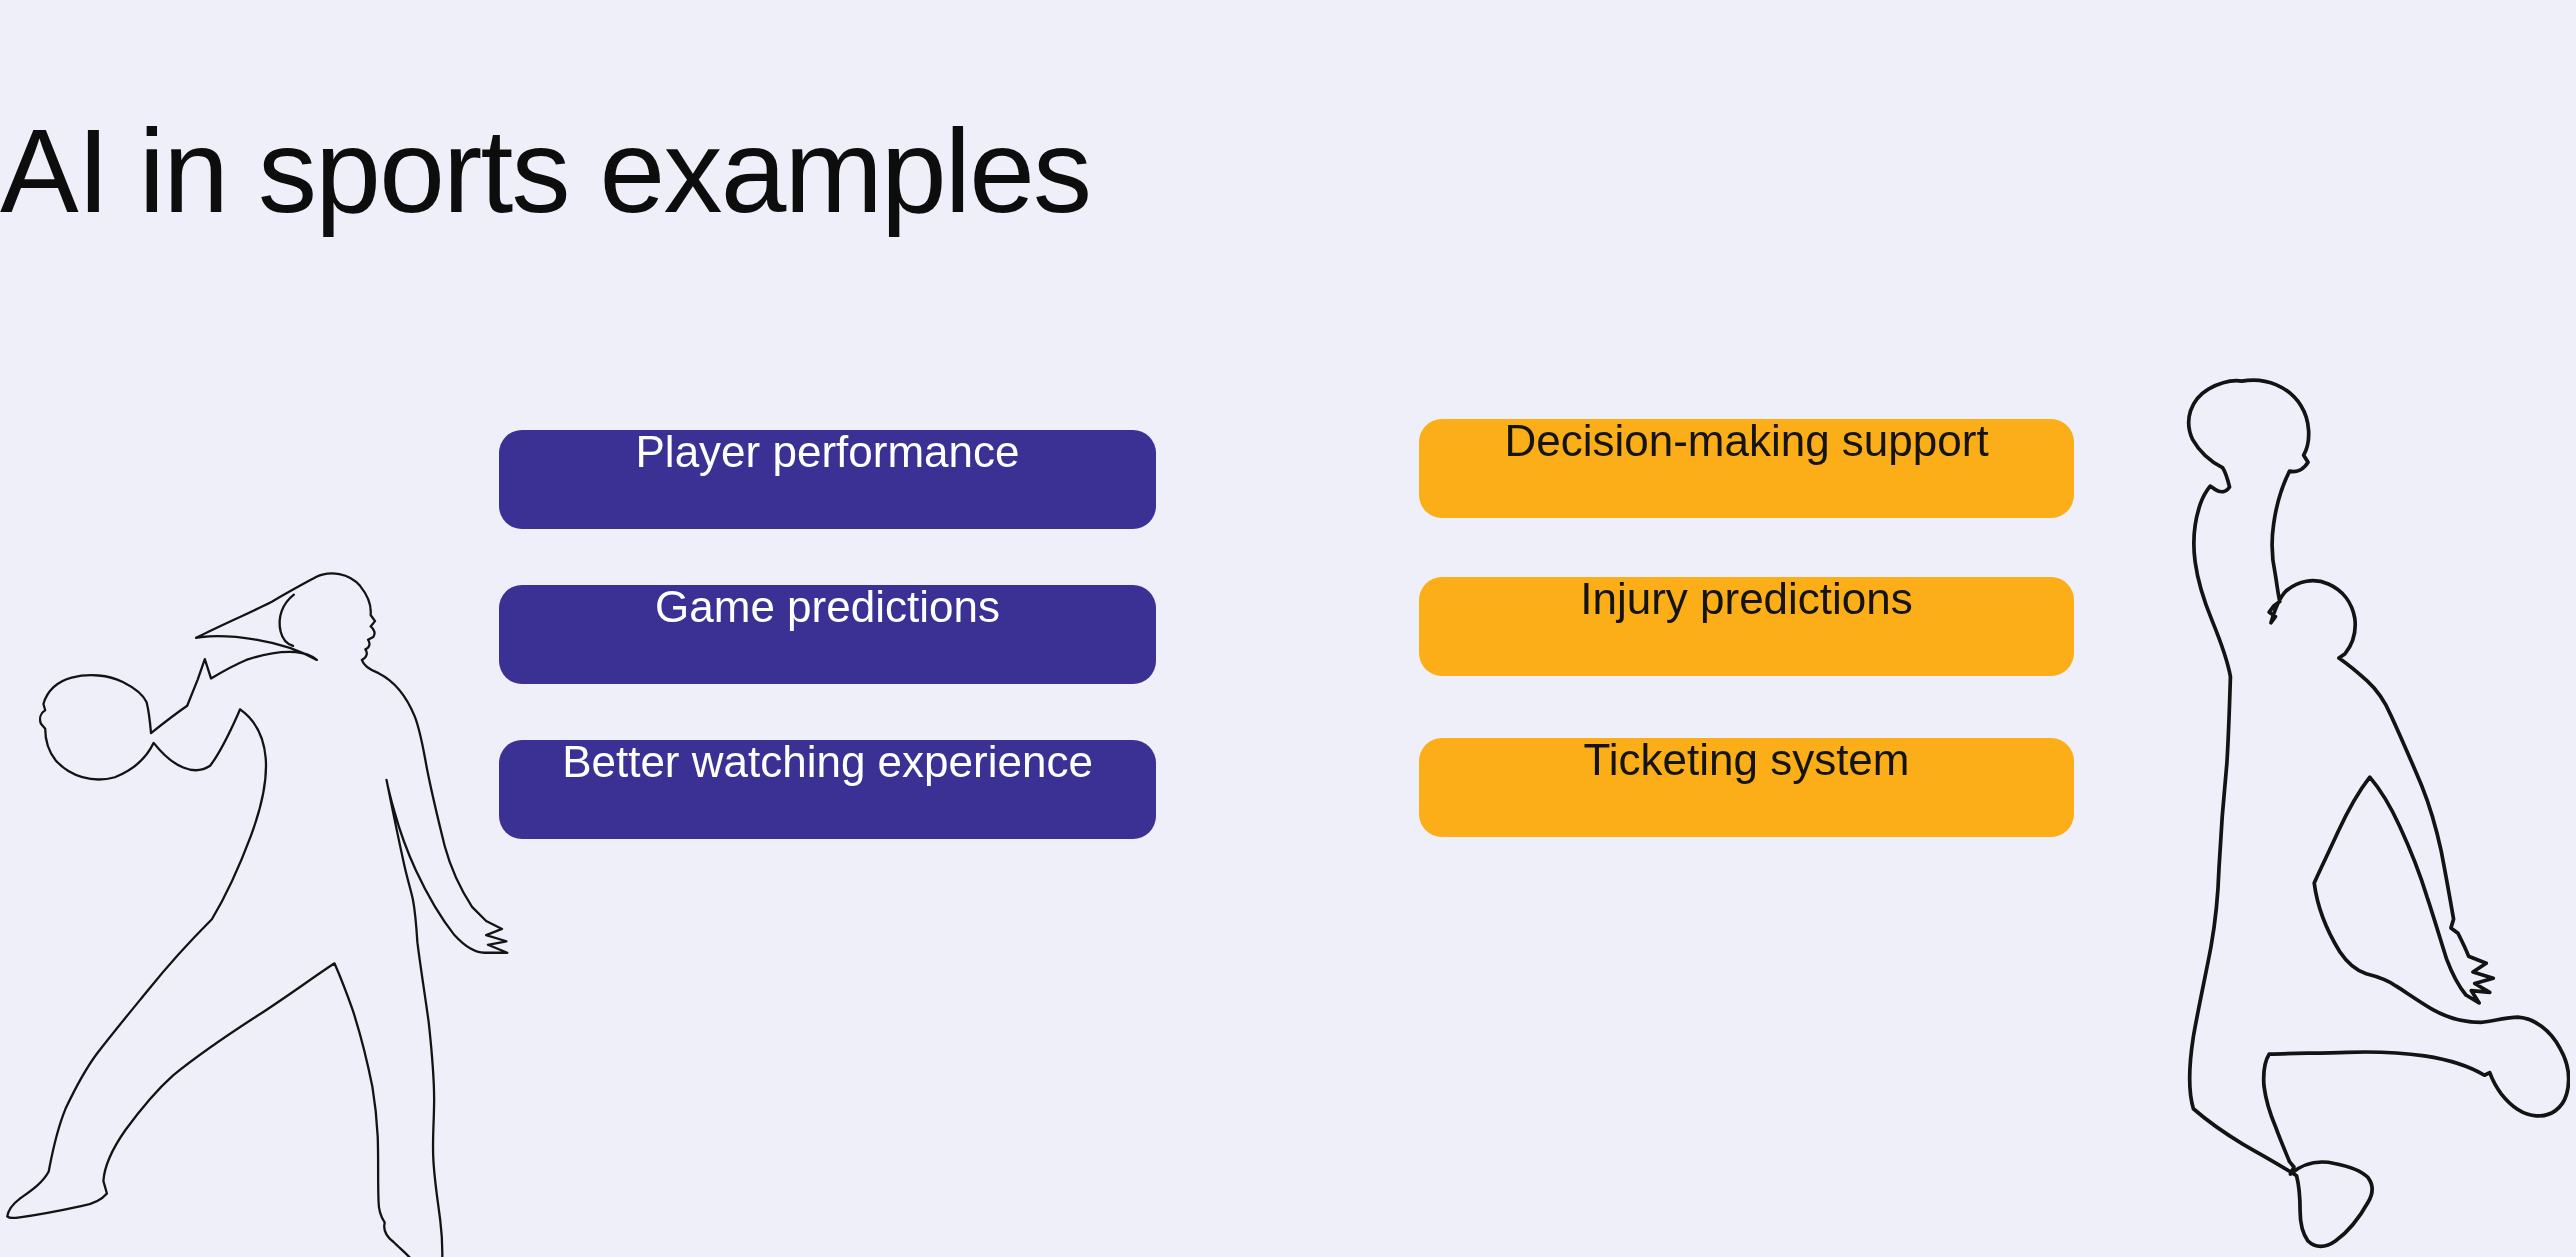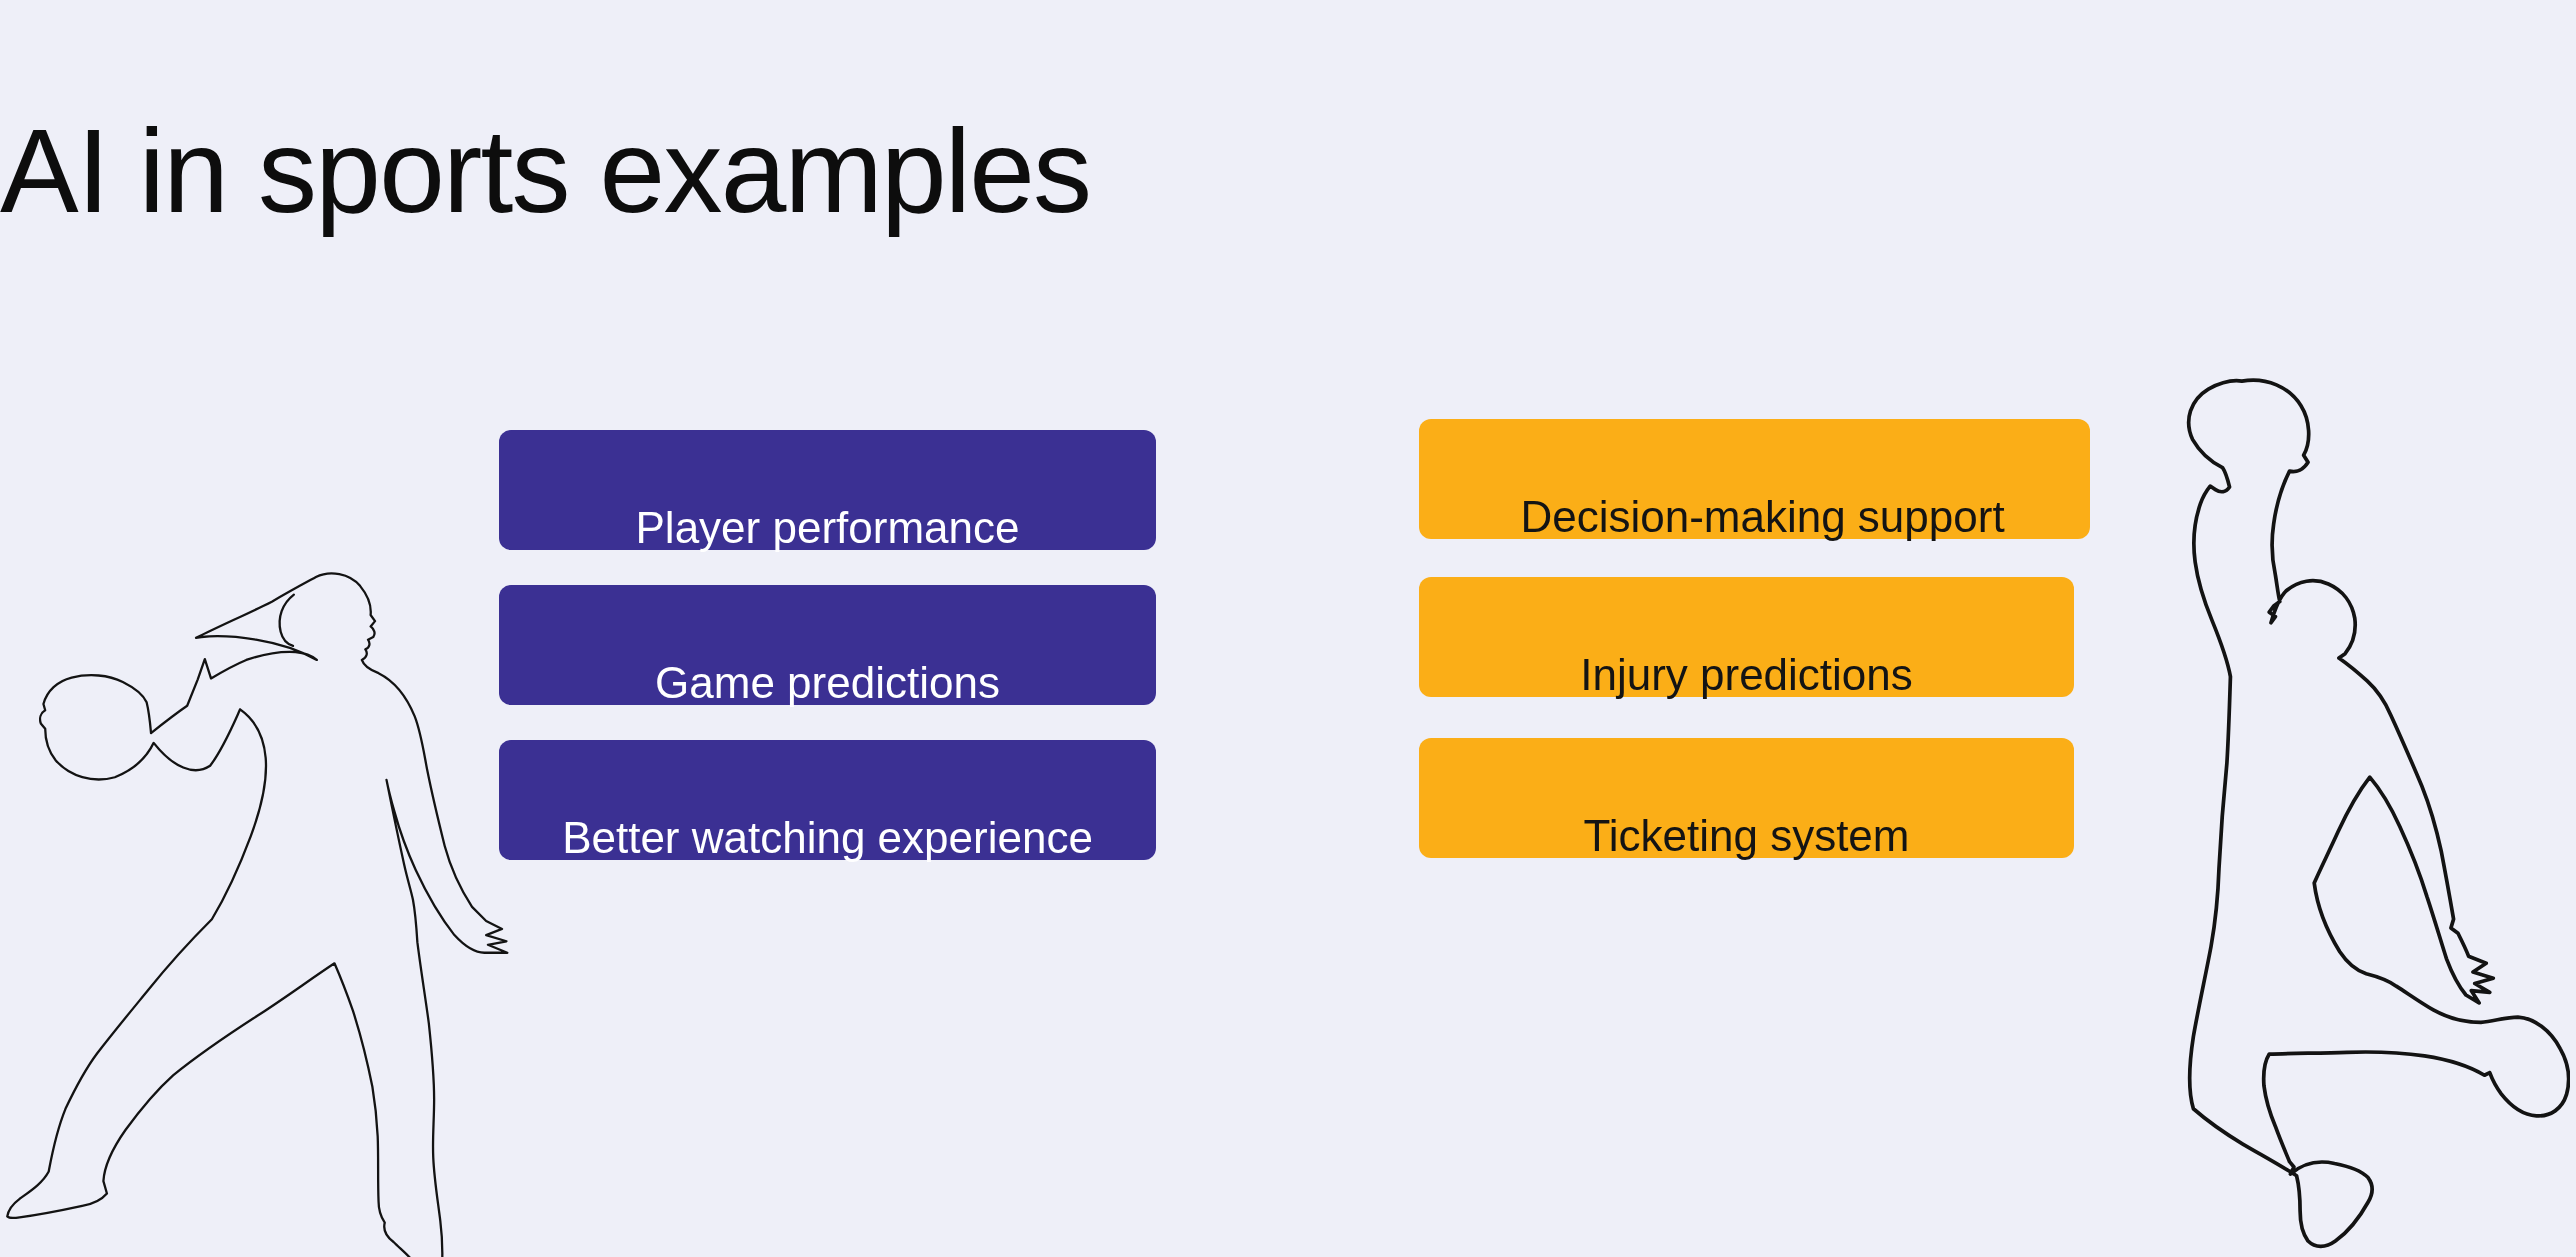--- a/index.html
+++ b/index.html
@@ -21,43 +21,43 @@
     text-align: left;
     font-size: 118px;
     font-weight: 400;
     letter-spacing: -1.8px;
     color: var(--title-ink, #0D0D0D);
     line-height: 1.15;
     white-space: nowrap;
   }
   .pill {
     position: absolute;
-    height: 120px;
-    border-radius: 12px;
+    height: 99px;
+    border-radius: 23px;
     display: flex;
-    align-items: flex-end;
+    align-items: flex-start;
     justify-content: center;
     font-size: 44px;
     line-height: 1;
     white-space: nowrap;
   }
   .pill.purple {
     left: 499px; width: 657px;
     background: var(--purple, #3B3093);
     color: var(--purple-ink, #FFFFFF);
   }
   .pill.orange {
     left: 1419px; width: 655px;
     background: var(--orange, #FBAE17);
     color: var(--orange-ink, #141414);
   }
   .pill.p-row1 { top: 430px; }
   .pill.p-row2 { top: 585px; }
   .pill.p-row3 { top: 740px; }
-  .pill.o-row1 { top: 419px; padding-left: 16px; }
+  .pill.o-row1 { top: 419px; }
   .pill.o-row2 { top: 577px; }
   .pill.o-row3 { top: 738px; }
   .figure { position: absolute; }
   .figure svg { display: block; overflow: hidden; }
   .figure path {
     fill: none;
     stroke: var(--outline, #131313);
     stroke-linejoin: round;
     stroke-linecap: round;
   }

